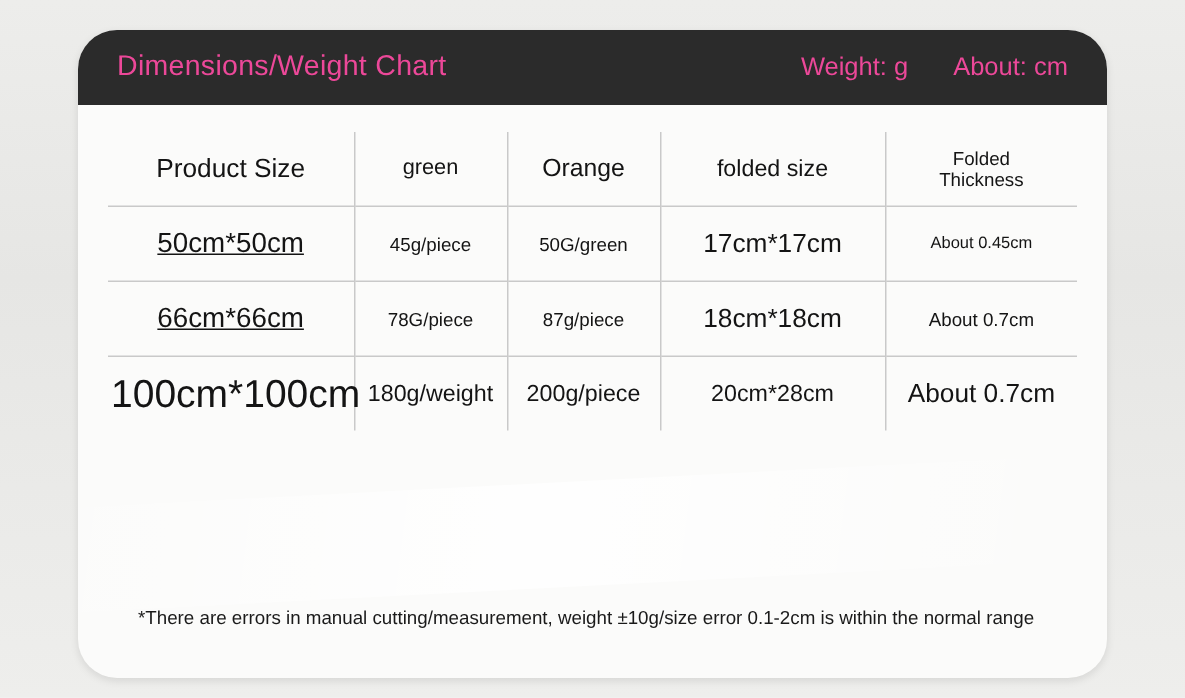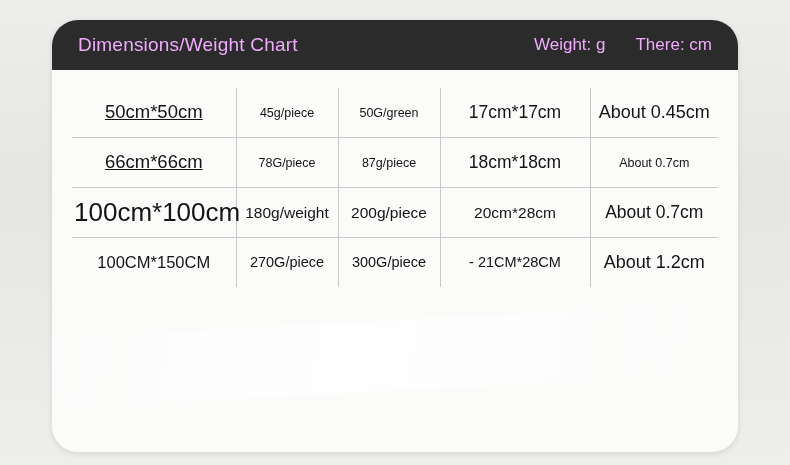--- a/index.html
+++ b/index.html
@@ -44,21 +44,21 @@
   }
   
   .header {
     position: absolute;
     left: 52px;
     top: 20px;
     width: 686px;
     height: 50px;
     background: #2b2b2b;
     border-radius: 26px 26px 0 0;
-    color: #f0abfc;
+    color: #ec4899;
     display: flex;
     align-items: center;
     box-sizing: border-box;
     padding: 0 26px;
     text-align: center;
   }
   .header-title {
     font-size: 19px;
     letter-spacing: 0.2px;
     white-space: nowrap;
@@ -99,21 +99,21 @@
   table.chart tr td:last-child { border-right: none; }
   table.chart tr:last-child td { border-bottom: none; }
 
   
   col.c0 { width: 164px; }
   col.c1 { width: 102px; }
   col.c2 { width: 102px; }
   col.c3 { width: 150px; }
   col.c4 { width: 128px; }
   .f12 { font-size: 12.5px; }
-  .f13 { font-size: 18px; }
+  .f13 { font-size: 11px; }
   .f14 { font-size: 14.5px; }
   .f15 { font-size: 15.5px; }
   .f16 { font-size: 16.5px; }
   .f17 { font-size: 17.5px; }
   .f18 { font-size: 18.5px; text-decoration: underline; }
   .f19 { font-size: 26px; }
 
   .two-line { line-height: 1.15; }
 
   
@@ -133,34 +133,44 @@
 <div class="page">
 
   <div class="card">
     <div class="sheen"></div>
   </div>
 
   <div class="header">
     <div class="header-title">Dimensions/Weight Chart</div>
     <div class="header-right">
       <div class="header-unit">Weight: g</div>
-      <div class="header-unit">There: cm</div>
+      <div class="header-unit">About: cm</div>
     </div>
   </div>
 
   <div class="table-wrap">
     <table class="chart">
       <colgroup>
         <col class="c0">
           <col class="c1">
           <col class="c2">
           <col class="c3">
           <col class="c4">
       </colgroup>
       <tbody>
+        <tr>
+          <td class="f17">Product Size</td>
+          <td class="f14">green</td>
+          <td class="f16">Orange</td>
+          <td class="f15">folded size</td>
+          <td class="f12 two-line">
+            <div>Folded</div>
+            <div>Thickness</div>
+          </td>
+        </tr>
 
         <tr>
           <td class="f18">50cm*50cm</td>
           <td class="f12">45g/piece</td>
           <td class="f12">50G/green</td>
           <td class="f17">17cm*17cm</td>
           <td class="f13">About 0.45cm</td>
         </tr>
 
         <tr>
@@ -174,25 +184,19 @@
         <tr>
           <td class="f19">100cm*100cm</td>
           <td class="f15">180g/weight</td>
           <td class="f15">200g/piece</td>
           <td class="f15">20cm*28cm</td>
           <td class="f17">About 0.7cm</td>
         </tr>
 
 
 
-        <tr>
-          <td class="f16">100CM*150CM</td>
-          <td class="f14">270G/piece</td>
-          <td class="f14">300G/piece</td>
-          <td class="f14">- 21CM*28CM</td>
-          <td class="f13">About 1.2cm</td>
-        </tr>
       </tbody>
     </table>
   </div>
 
+  <div class="note">*There are errors in manual cutting/measurement, weight ±10g/size error 0.1-2cm is within the normal range</div>
 
 </div>
 
 </body></html>

